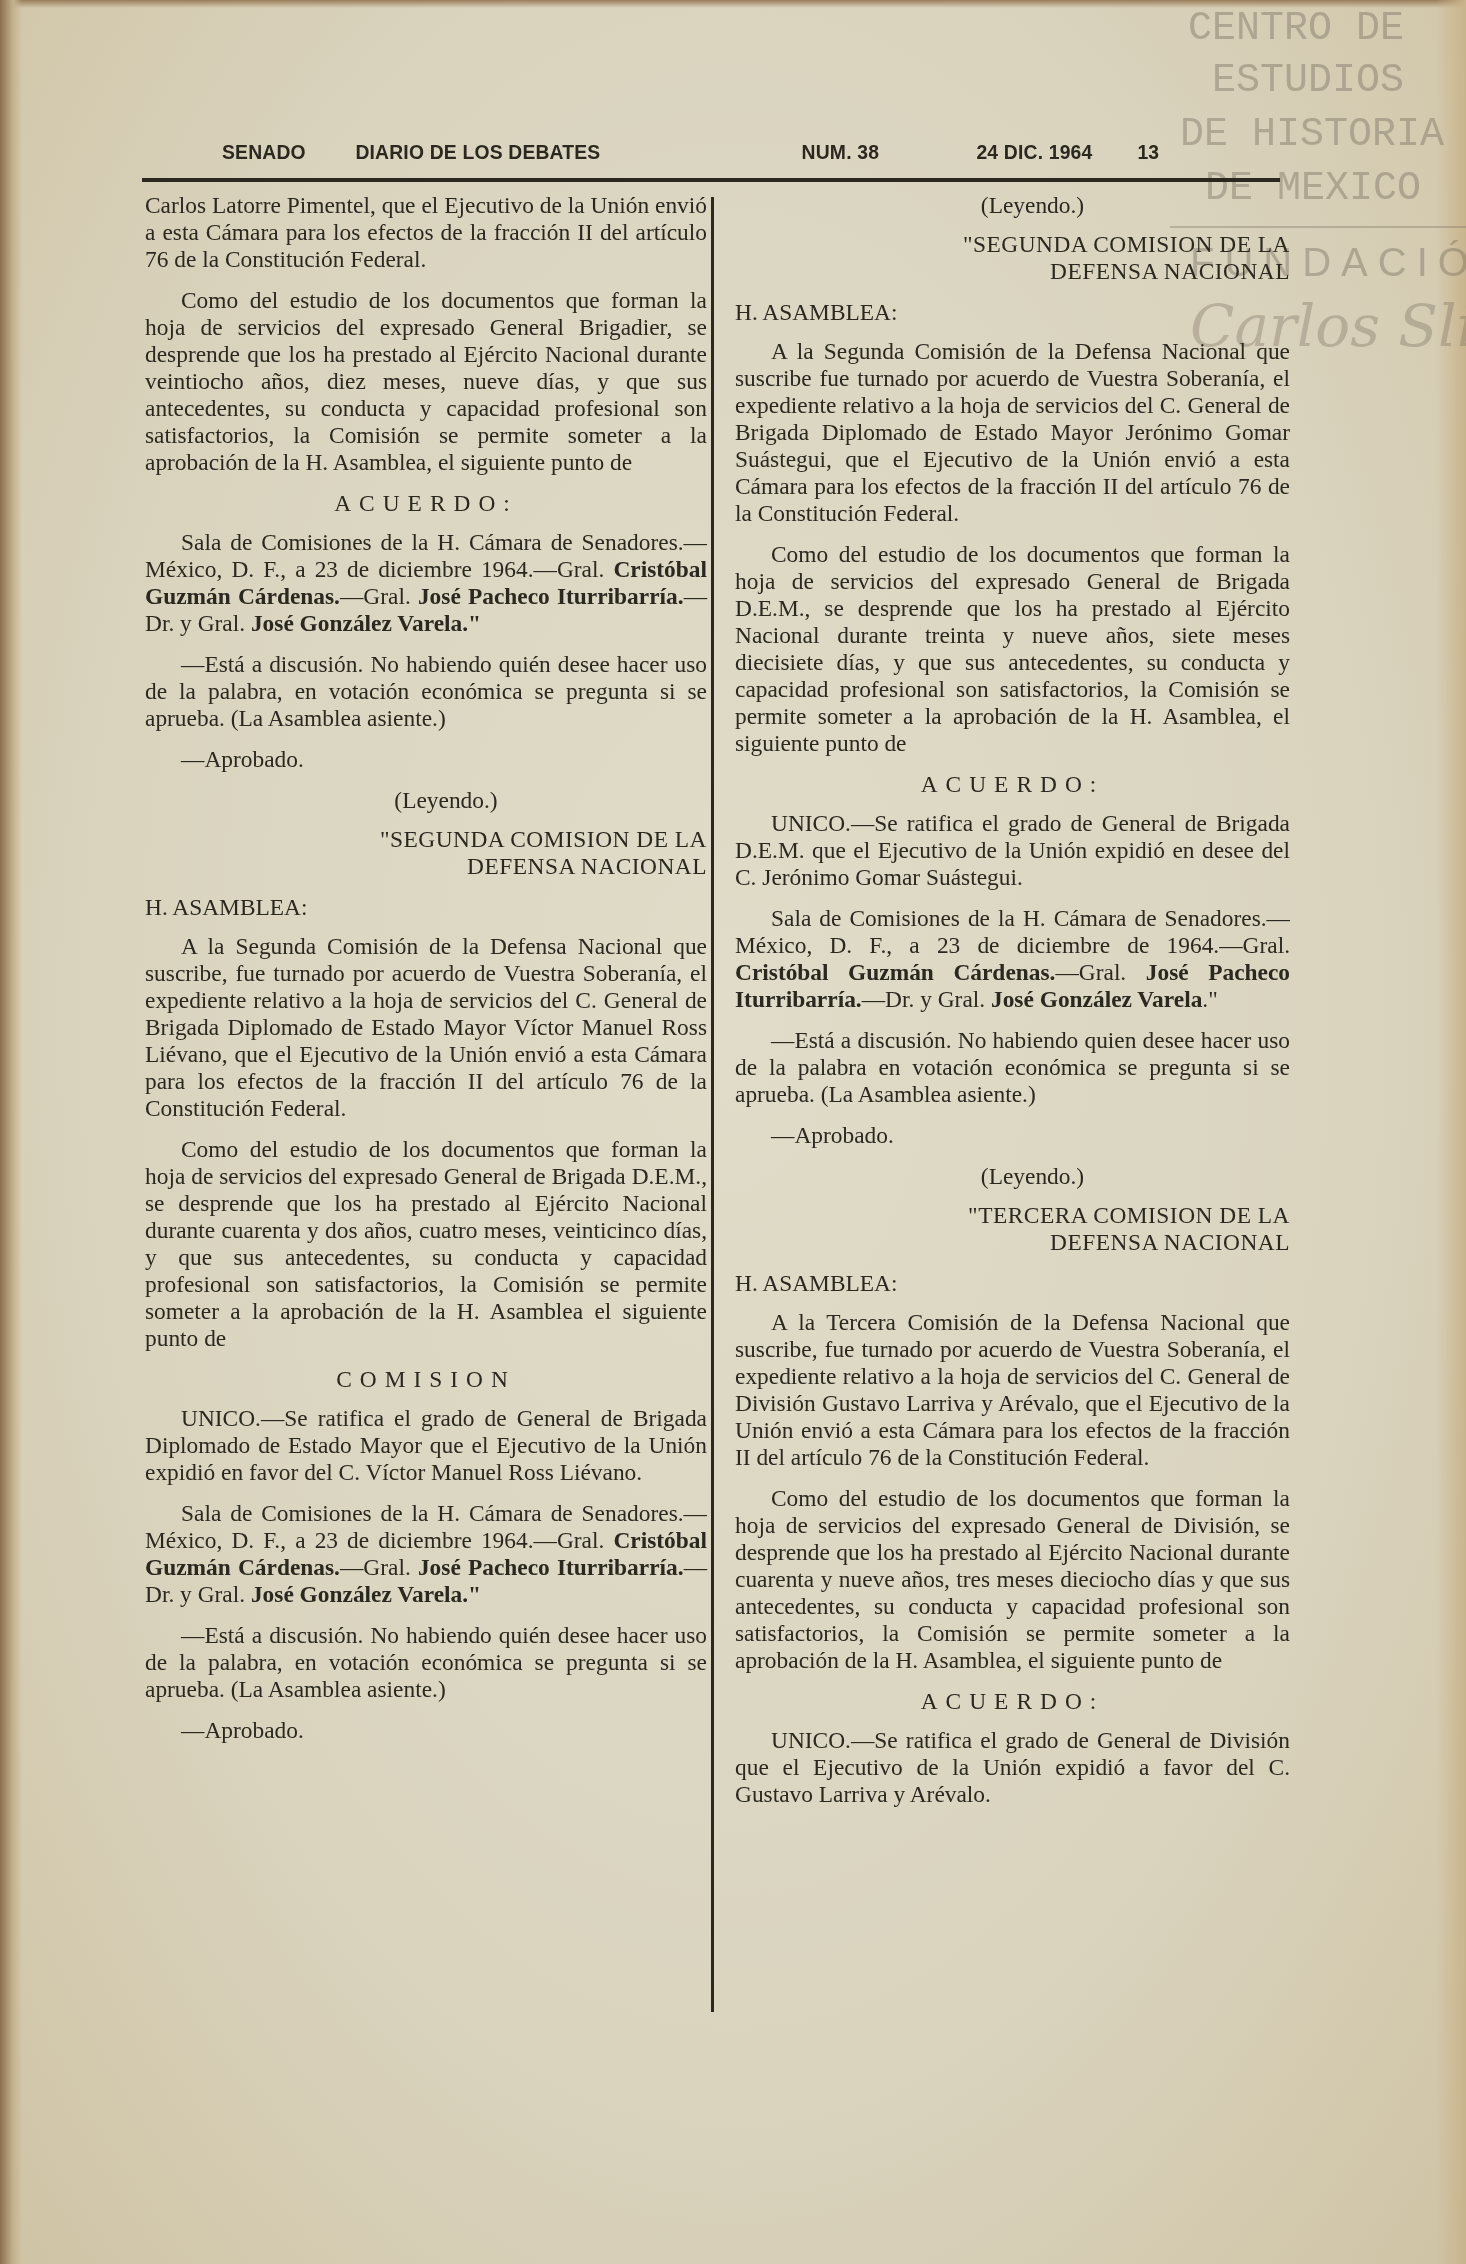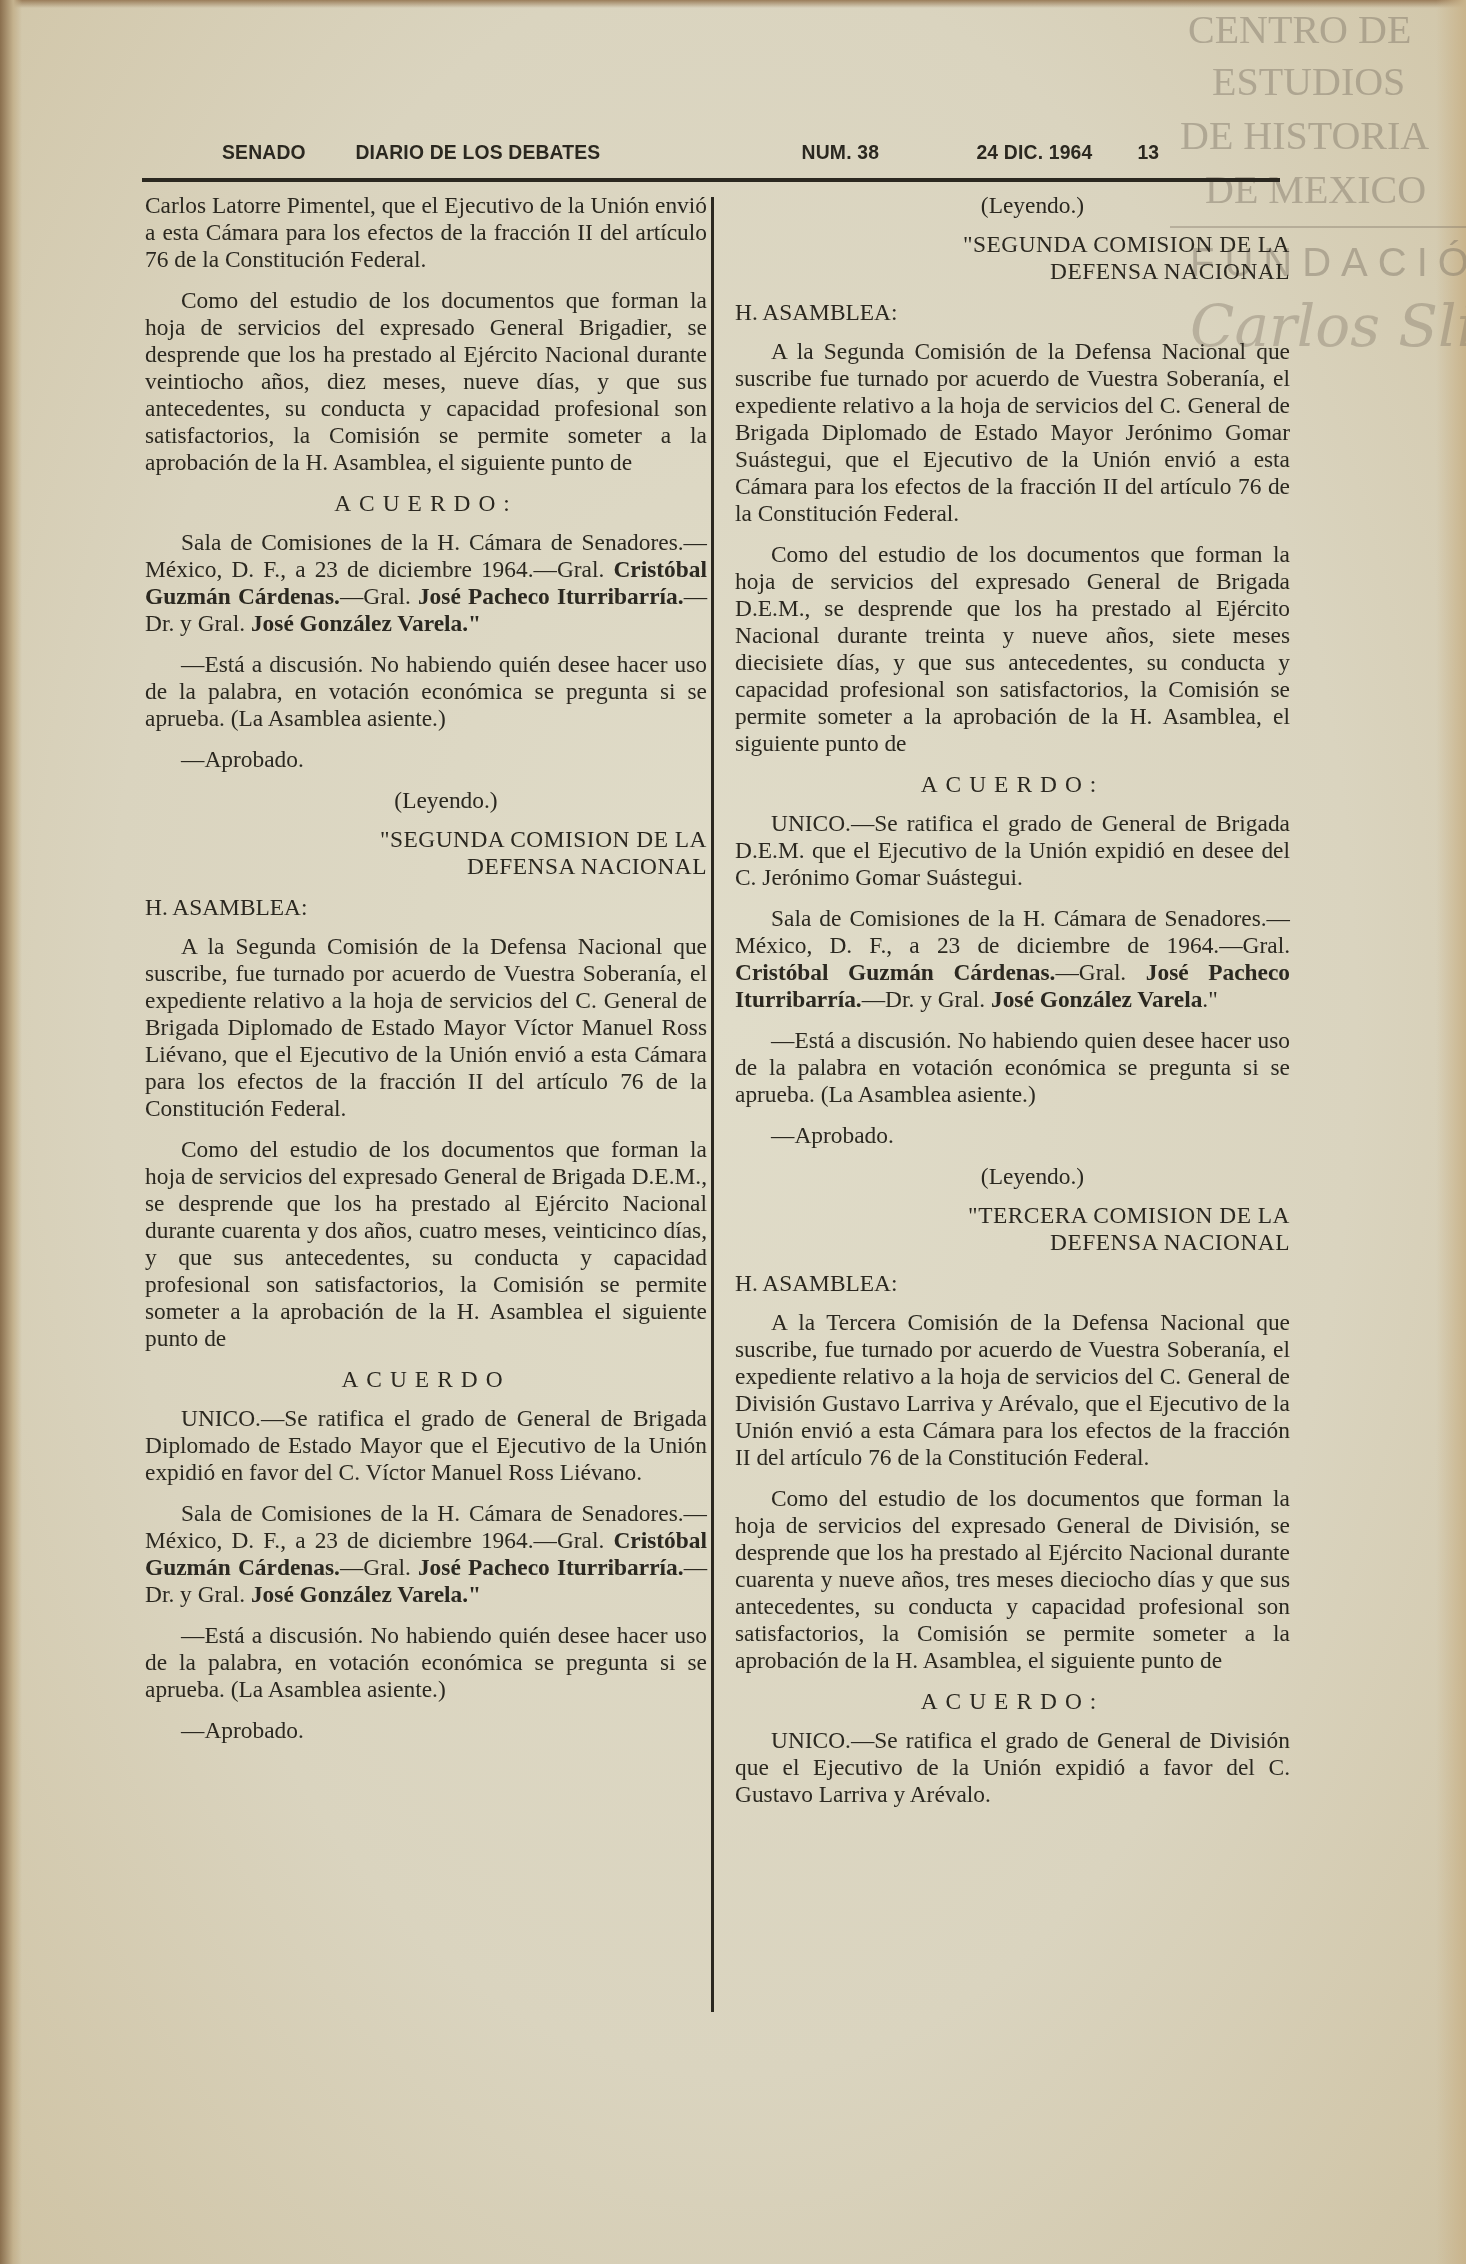--- a/index.html
+++ b/index.html
@@ -20,21 +20,21 @@
   .col.left{left:145px;width:562px;}
   .col.right{left:735px;width:555px;}
   .col p{margin:0 0 14px 0;text-indent:36px;hyphens:manual;}
   .col p.noindent{text-indent:0;}
   .col p.center{text-align:center;text-indent:0;letter-spacing:8px;margin-bottom:12px;}
   .col p.leyendo{text-align:center;text-indent:0;padding-left:40px;margin-bottom:12px;}
   .col p.title{text-align:right;text-indent:0;margin-bottom:14px;letter-spacing:0.5px;}
   .col p.asamblea{text-indent:0;margin-bottom:12px;}
   b{font-weight:bold;}
 
-  .wm{position:absolute;font-family:Liberation Serif, serif;color:rgba(120,110,95,0.42);white-space:nowrap;}
+  .wm{position:absolute;font-family:Liberation Mono, monospace;color:rgba(120,110,95,0.42);white-space:nowrap;}
   .wm1{left:1188px;top:6px;font-size:40px;}
   .wm2{left:1212px;top:58px;font-size:40px;}
   .wm3{left:1180px;top:112px;font-size:40px;}
   .wm4{left:1205px;top:166px;font-size:40px;}
   .wm-line{position:absolute;left:1170px;top:226px;width:296px;height:2px;background:rgba(120,110,95,0.35);}
   .wm5{left:1190px;top:240px;font-size:40px;font-family:"Liberation Sans",sans-serif;letter-spacing:10px;}
   .wm6{left:1190px;top:292px;font-size:58px;font-style:italic;font-family:"DejaVu Serif",serif;color:rgba(120,110,95,0.35);}
 </style>
 </head>
 <body>
@@ -66,21 +66,21 @@
   <p>Como del estudio de los documentos que forman la hoja de servicios del expresado General Brigadier, se desprende que los ha prestado al Ejército Nacional durante veintiocho años, diez meses, nueve días, y que sus antecedentes, su conducta y capacidad profesional son satisfactorios, la Comisión se permite someter a la aprobación de la H. Asamblea, el siguiente punto de</p>
   <p class="center">ACUERDO:</p>
   <p><span>Sala de Comisiones de la H. Cámara de Senadores.—México, D. F., a 23 de diciembre 1964.—Gral. </span><b>Cristóbal Guzmán Cárdenas.</b><span>—Gral. </span><b>José Pacheco Iturribarría.</b><span>—Dr. y Gral. </span><b>José González Varela."</b></p>
   <p>—Está a discusión. No habiendo quién desee hacer uso de la palabra, en votación económica se pregunta si se aprueba. (La Asamblea asiente.)</p>
   <p>—Aprobado.</p>
   <p class="leyendo">(Leyendo.)</p>
   <p class="title"><span>"SEGUNDA COMISION DE LA</span><br><span>DEFENSA NACIONAL</span></p>
   <p class="asamblea">H. ASAMBLEA:</p>
   <p>A la Segunda Comisión de la Defensa Nacional que suscribe, fue turnado por acuerdo de Vuestra Soberanía, el expediente relativo a la hoja de servicios del C. General de Brigada Diplomado de Estado Mayor Víctor Manuel Ross Liévano, que el Ejecutivo de la Unión envió a esta Cámara para los efectos de la fracción II del artículo 76 de la Constitución Federal.</p>
   <p>Como del estudio de los documentos que forman la hoja de servicios del expresado General de Brigada D.E.M., se desprende que los ha prestado al Ejército Nacional durante cuarenta y dos años, cuatro meses, veinticinco días, y que sus antecedentes, su conducta y capacidad profesional son satisfactorios, la Comisión se permite someter a la aprobación de la H. Asamblea el siguiente punto de</p>
-  <p class="center">ACUERDO</p>
+  <p class="center">COMISION</p>
   <p>UNICO.—Se ratifica el grado de General de Brigada Diplomado de Estado Mayor que el Ejecutivo de la Unión expidió en favor del C. Víctor Manuel Ross Liévano.</p>
   <p><span>Sala de Comisiones de la H. Cámara de Senadores.—México, D. F., a 23 de diciembre 1964.—Gral. </span><b>Cristóbal Guzmán Cárdenas.</b><span>—Gral. </span><b>José Pacheco Iturribarría.</b><span>—Dr. y Gral. </span><b>José González Varela."</b></p>
   <p>—Está a discusión. No habiendo quién desee hacer uso de la palabra, en votación económica se pregunta si se aprueba. (La Asamblea asiente.)</p>
   <p>—Aprobado.</p>
 </div>
 
 <div class="col right">
   <p class="leyendo">(Leyendo.)</p>
   <p class="title"><span>"SEGUNDA COMISION DE LA</span><br><span>DEFENSA NACIONAL</span></p>
   <p class="asamblea">H. ASAMBLEA:</p>

